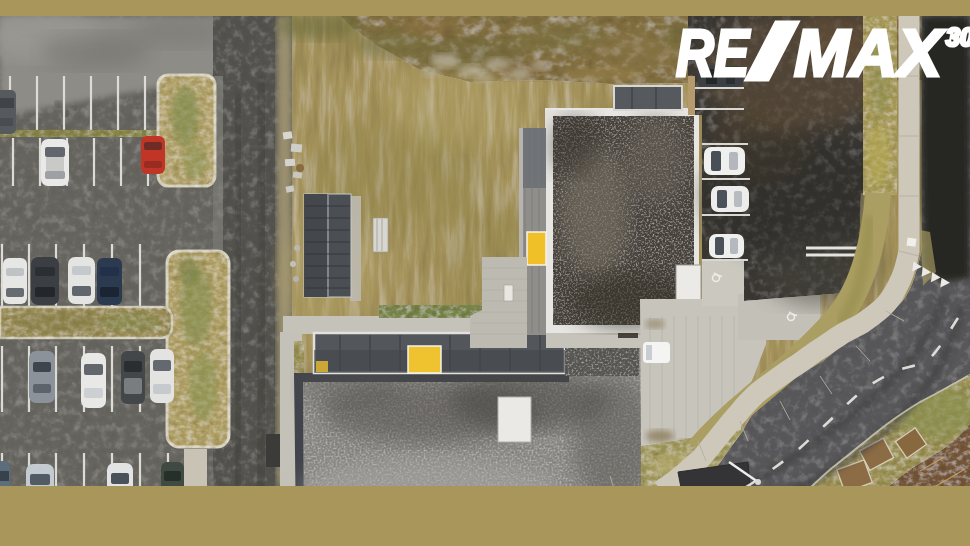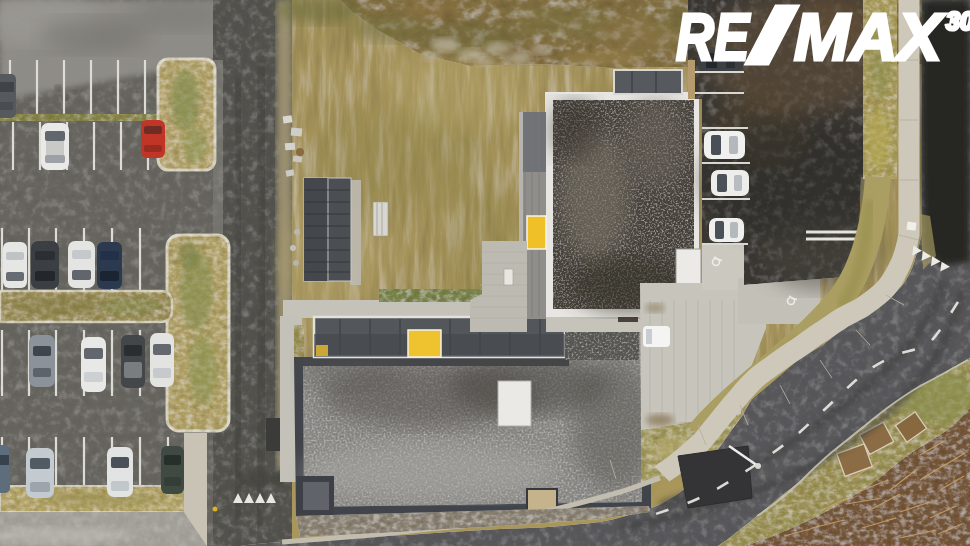--- a/index.html
+++ b/index.html
@@ -1,16 +1,16 @@
 <!DOCTYPE html>
 <html><head>
 <meta charset="utf-8">
 <style>
   html,body{margin:0;padding:0;background:#a8965a;}
-  #stage{width:970px;height:546px;overflow:hidden;position:relative;font-family:"Liberation Sans",sans-serif;}
+  #stage{width:970px;height:470px;overflow:hidden;position:relative;font-family:"Liberation Sans",sans-serif;margin-top:16px;}
 </style>
 </head>
 <body>
 <div id="stage">
 <svg width="970" height="546" viewBox="0 0 970 546" xmlns="http://www.w3.org/2000/svg">
 <defs>
   <filter id="fieldTex" x="-5%" y="-5%" width="110%" height="110%">
     <feTurbulence type="fractalNoise" baseFrequency="0.14 0.015" numOctaves="4" seed="11" result="n"></feTurbulence>
     <feColorMatrix in="n" type="saturate" values="0" result="g"></feColorMatrix>
     <feComponentTransfer in="g" result="gg">

